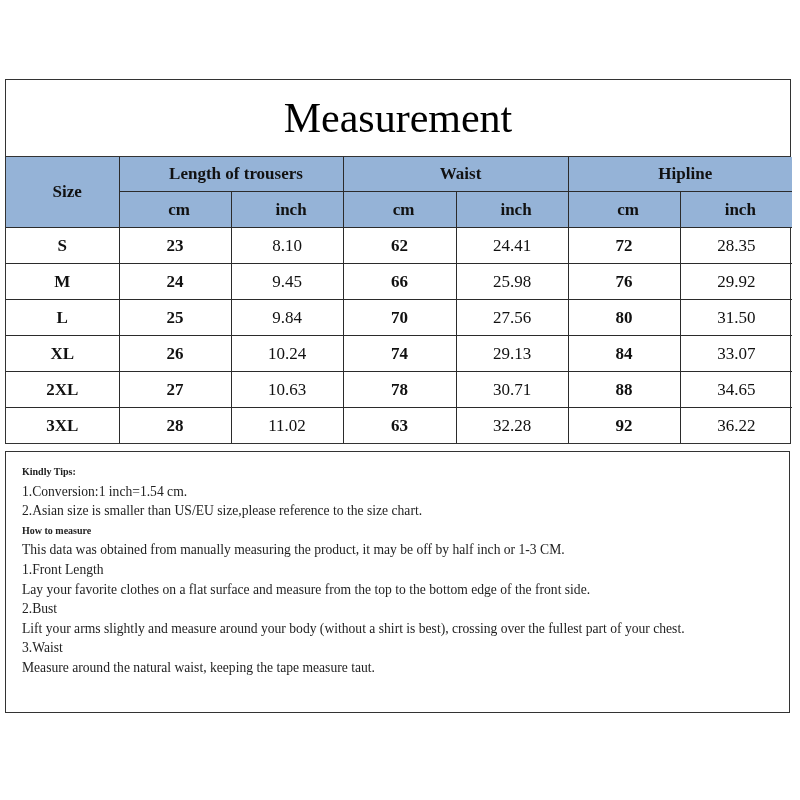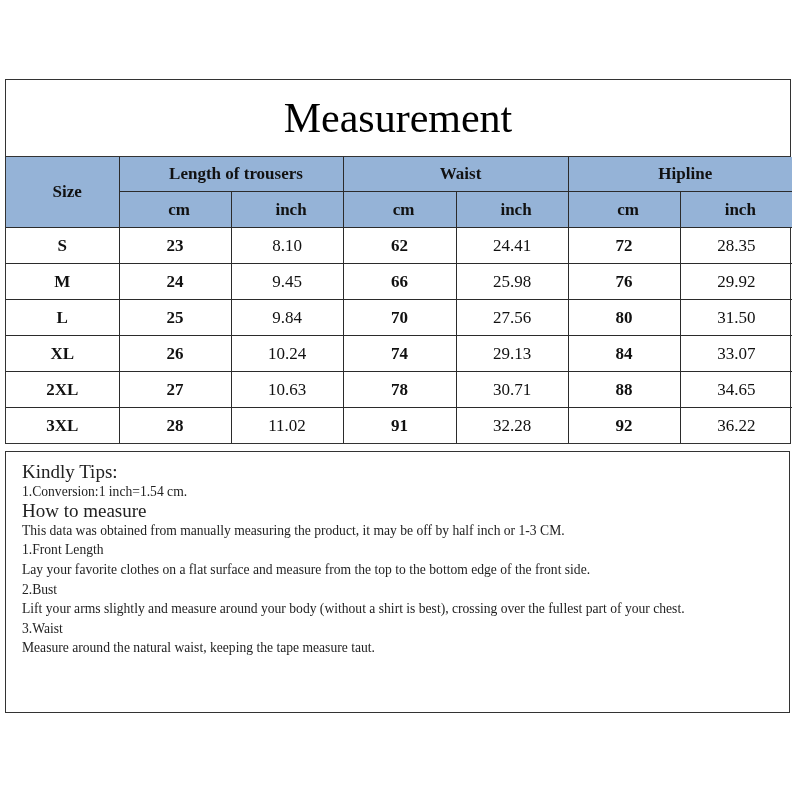--- a/index.html
+++ b/index.html
@@ -16,21 +16,21 @@
   table tr:last-child td { border-bottom:none; }
   th { background:#95b3d7; font-weight:bold; font-size:17px; }
   th.group { height:34px; }
   th.unit { height:35px;padding-left:8px; }
   td { height:35px; font-size:17px; }
   td.b { font-weight:bold; }
   td.n { font-weight:normal; font-family:"Liberation Serif", serif; }
   .tips { position:absolute; left:5px; top:451px; width:785px; height:262px;
           border:1.5px solid #333; box-sizing:border-box; padding:10px 0 0 16px;
           font-size:13.6px; line-height:19.6px; color:#222; }
-  .tips .h { font-weight:normal; font-size:19px; }
+  .tips .h { font-weight:bold; font-size:10px; }
 </style>
 </head>
 <body>
 
 <div class="chart">
   <div class="title">Measurement</div>
   <table>
     <colgroup>
       <col style="width:113px">
         <col style="width:112px">
@@ -97,32 +97,33 @@
       <td class="n">10.63</td>
       <td class="b">78</td>
       <td class="n">30.71</td>
       <td class="b">88</td>
       <td class="n">34.65</td>
     </tr>
     <tr>
       <td class="b">3XL</td>
       <td class="b">28</td>
       <td class="n">11.02</td>
-      <td class="b">91</td>
+      <td class="b">63</td>
       <td class="n">32.28</td>
       <td class="b">92</td>
       <td class="n">36.22</td>
     </tr>
   </tbody>
     </table>
 </div>
 
 <div class="tips">
   <div class="h">Kindly Tips:</div>
   <div>1.Conversion:1 inch=1.54 cm.</div>
+  <div>2.Asian size is smaller than US/EU size,please reference to the size chart.</div>
   <div class="h">How to measure</div>
   <div>This data was obtained from manually measuring the product, it may be off by half inch or 1-3 CM.</div>
   <div>1.Front Length</div>
   <div>Lay your favorite clothes on a flat surface and measure from the top to the bottom edge of the front side.</div>
   <div>2.Bust</div>
   <div>Lift your arms slightly and measure around your body (without a shirt is best), crossing over the fullest part of your chest.</div>
   <div>3.Waist</div>
   <div>Measure around the natural waist, keeping the tape measure taut.</div>
 </div>
 

